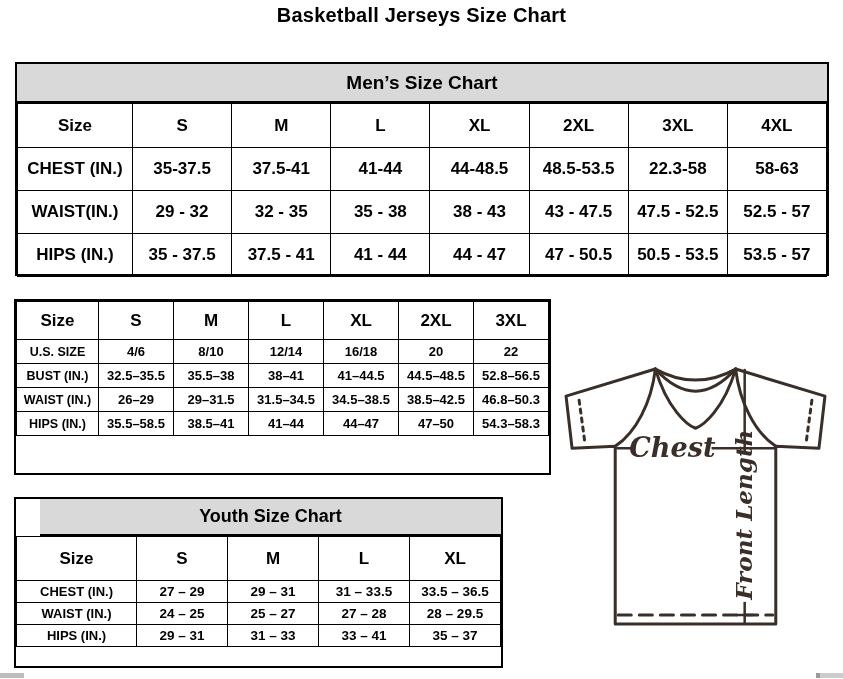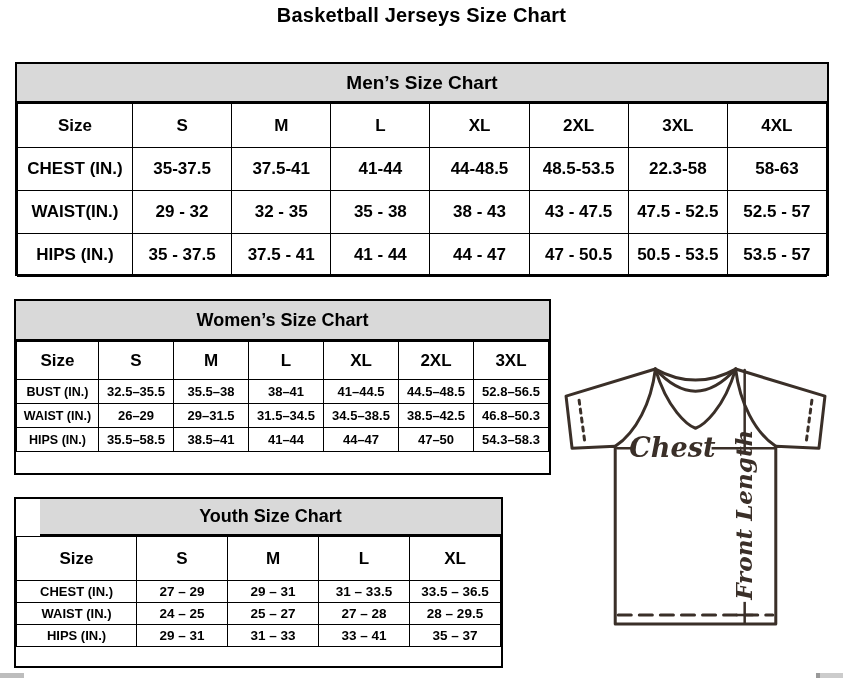--- a/index.html
+++ b/index.html
@@ -111,21 +111,20 @@
           <td>44 - 47</td>
           <td>47 - 50.5</td>
           <td>50.5 - 53.5</td>
           <td>53.5 - 57</td>
         </tr>
       </tbody>
     </table>
 </div>
 
 <div id="womens-box" class="table-box">
-  <div class="caption">Women’s Size Chart</div>
   <table class="size-table">
       <colgroup>
         <col style="width: 82px;">
         <col>
         <col>
         <col>
         <col>
         <col>
         <col>
       </colgroup>
@@ -135,20 +134,29 @@
           <th>S</th>
           <th>M</th>
           <th>L</th>
           <th>XL</th>
           <th>2XL</th>
           <th>3XL</th>
         </tr>
       </thead>
       <tbody>
         <tr>
+          <th>U.S. SIZE</th>
+          <td>4/6</td>
+          <td>8/10</td>
+          <td>12/14</td>
+          <td>16/18</td>
+          <td>20</td>
+          <td>22</td>
+        </tr>
+        <tr>
           <th>BUST (IN.)</th>
           <td>32.5–35.5</td>
           <td>35.5–38</td>
           <td>38–41</td>
           <td>41–44.5</td>
           <td>44.5–48.5</td>
           <td>52.8–56.5</td>
         </tr>
         <tr>
           <th>WAIST (IN.)</th>

